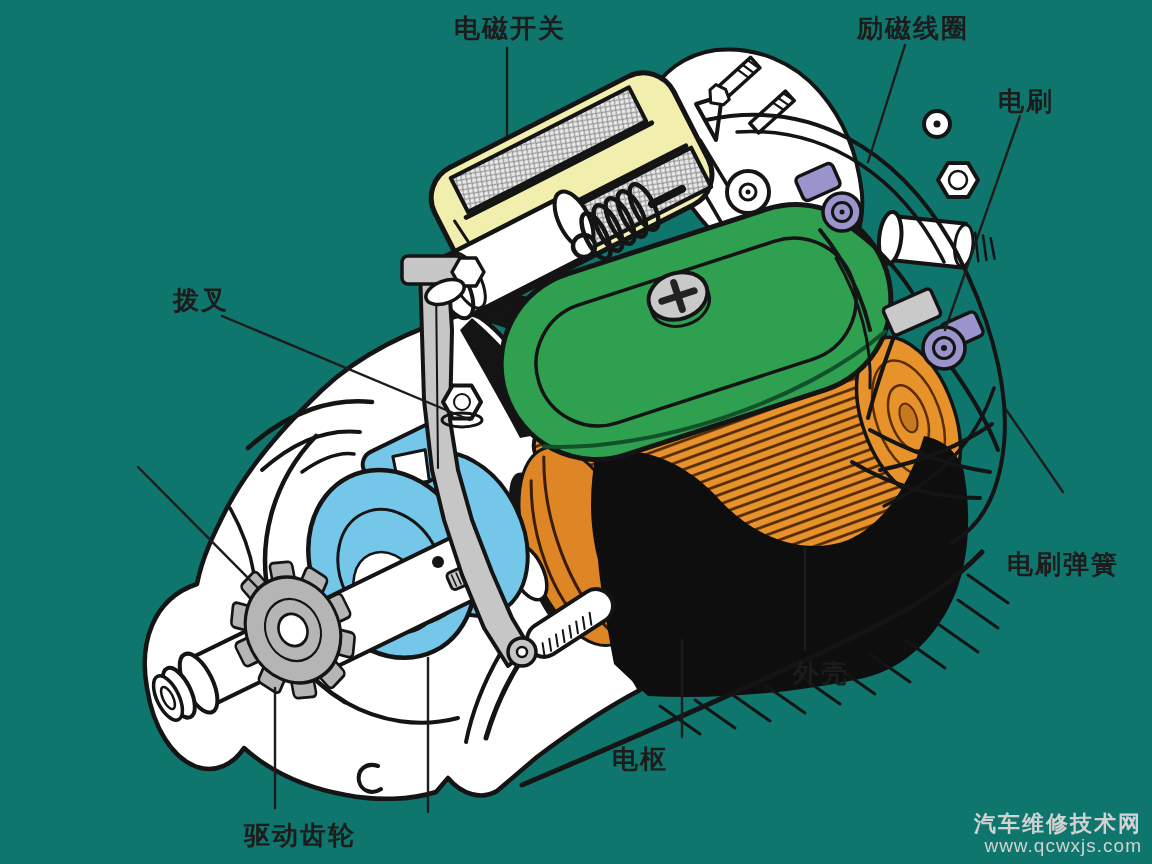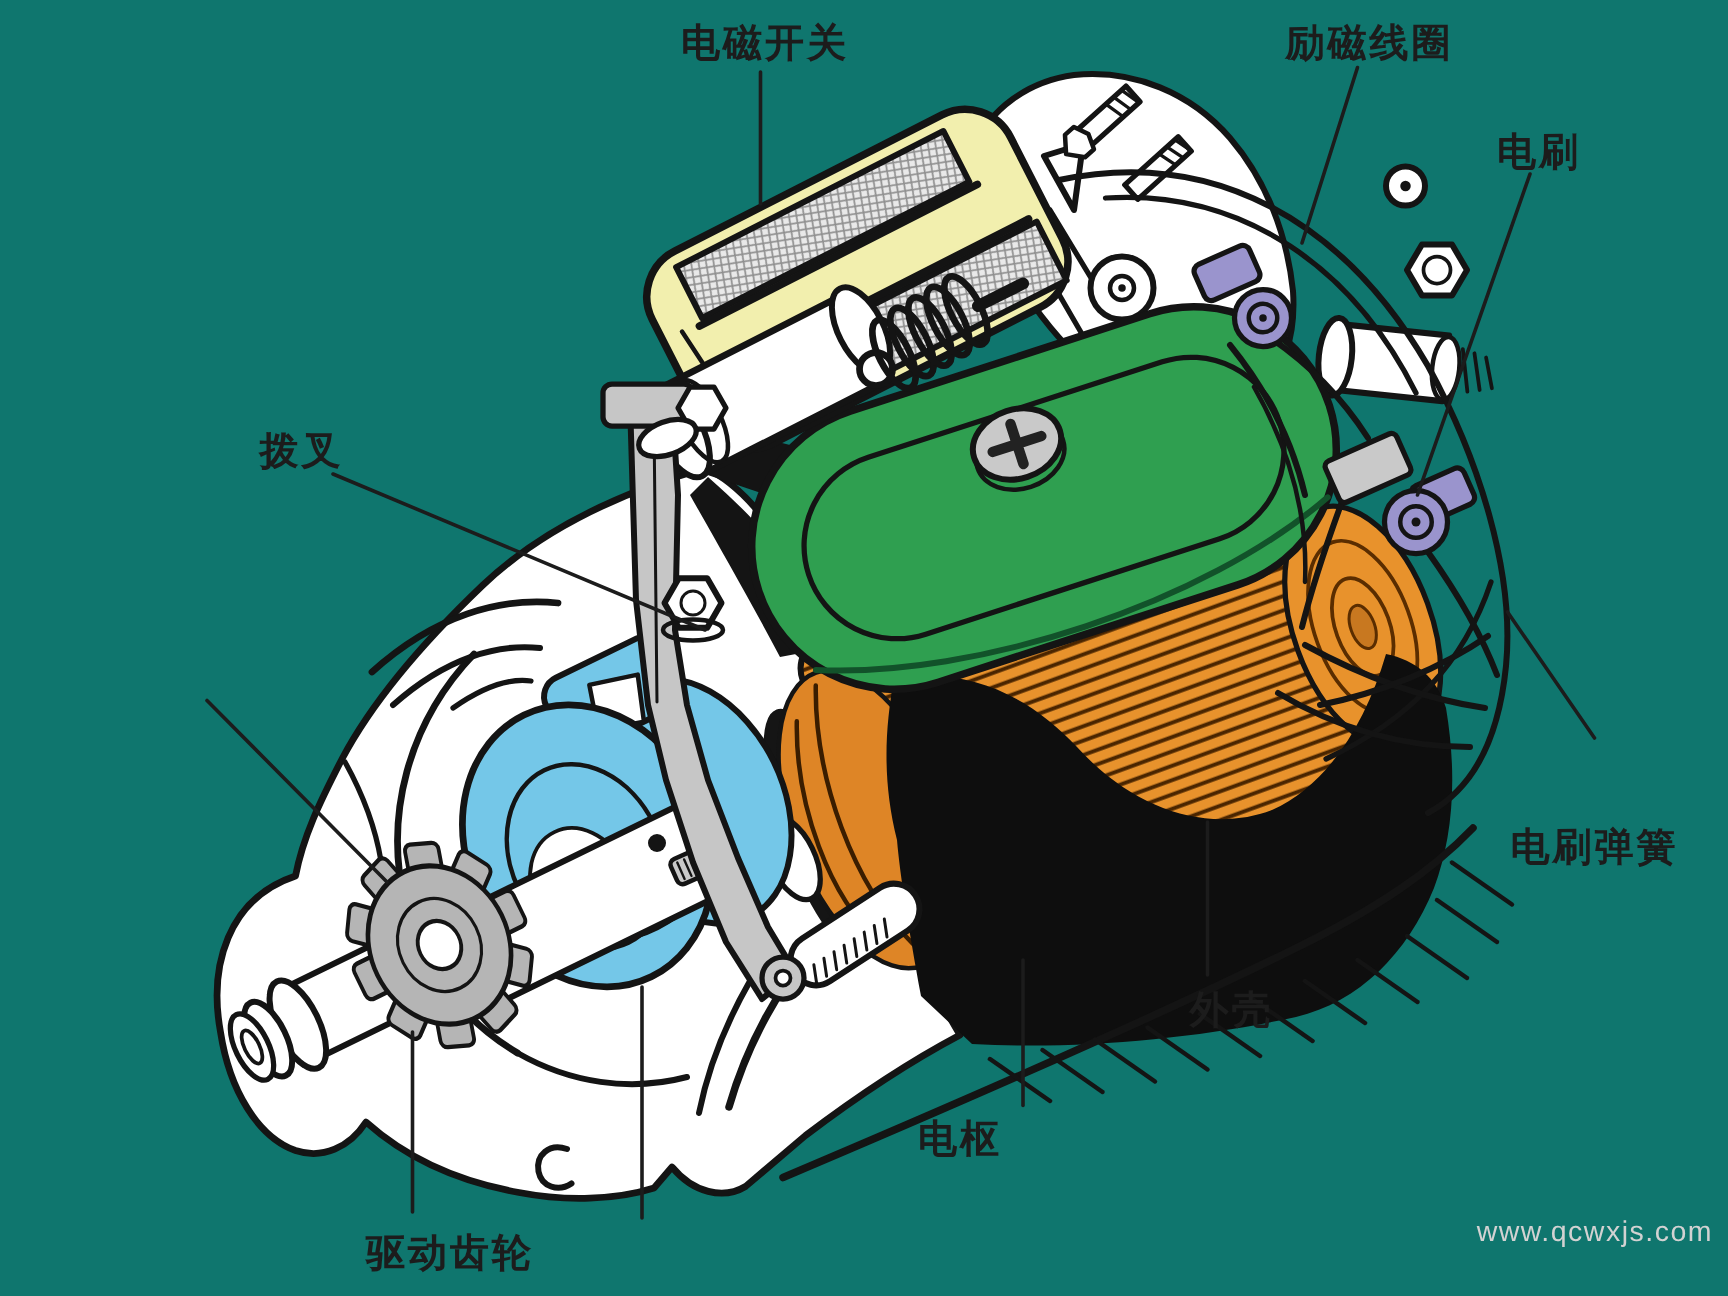--- a/index.html
+++ b/index.html
@@ -279,16 +279,17 @@
 <div class="label" style="left:510px; top:11px;">电磁开关</div>
 <div class="label" style="left:913px; top:11px;">励磁线圈</div>
 <div class="label" style="left:1026px; top:84px;">电刷</div>
 <div class="label" style="left:1063px; top:500px;margin-top:47px;">电刷弹簧</div>
 <div class="label" style="left:201px; top:283px;">拨叉</div>
 <div class="label" style="left:300px; top:818px;">驱动齿轮</div>
 <div class="label" style="left:640px; top:742px;">电枢</div>
 <div class="label" style="left:821px; top:656px;">外壳</div>
 
 <div class="watermark">
+  <div class="wm1">汽车维修技术网</div>
   <div class="wm2">www.qcwxjs.com</div>
 </div>
 
 </div>
 
 </body></html>

